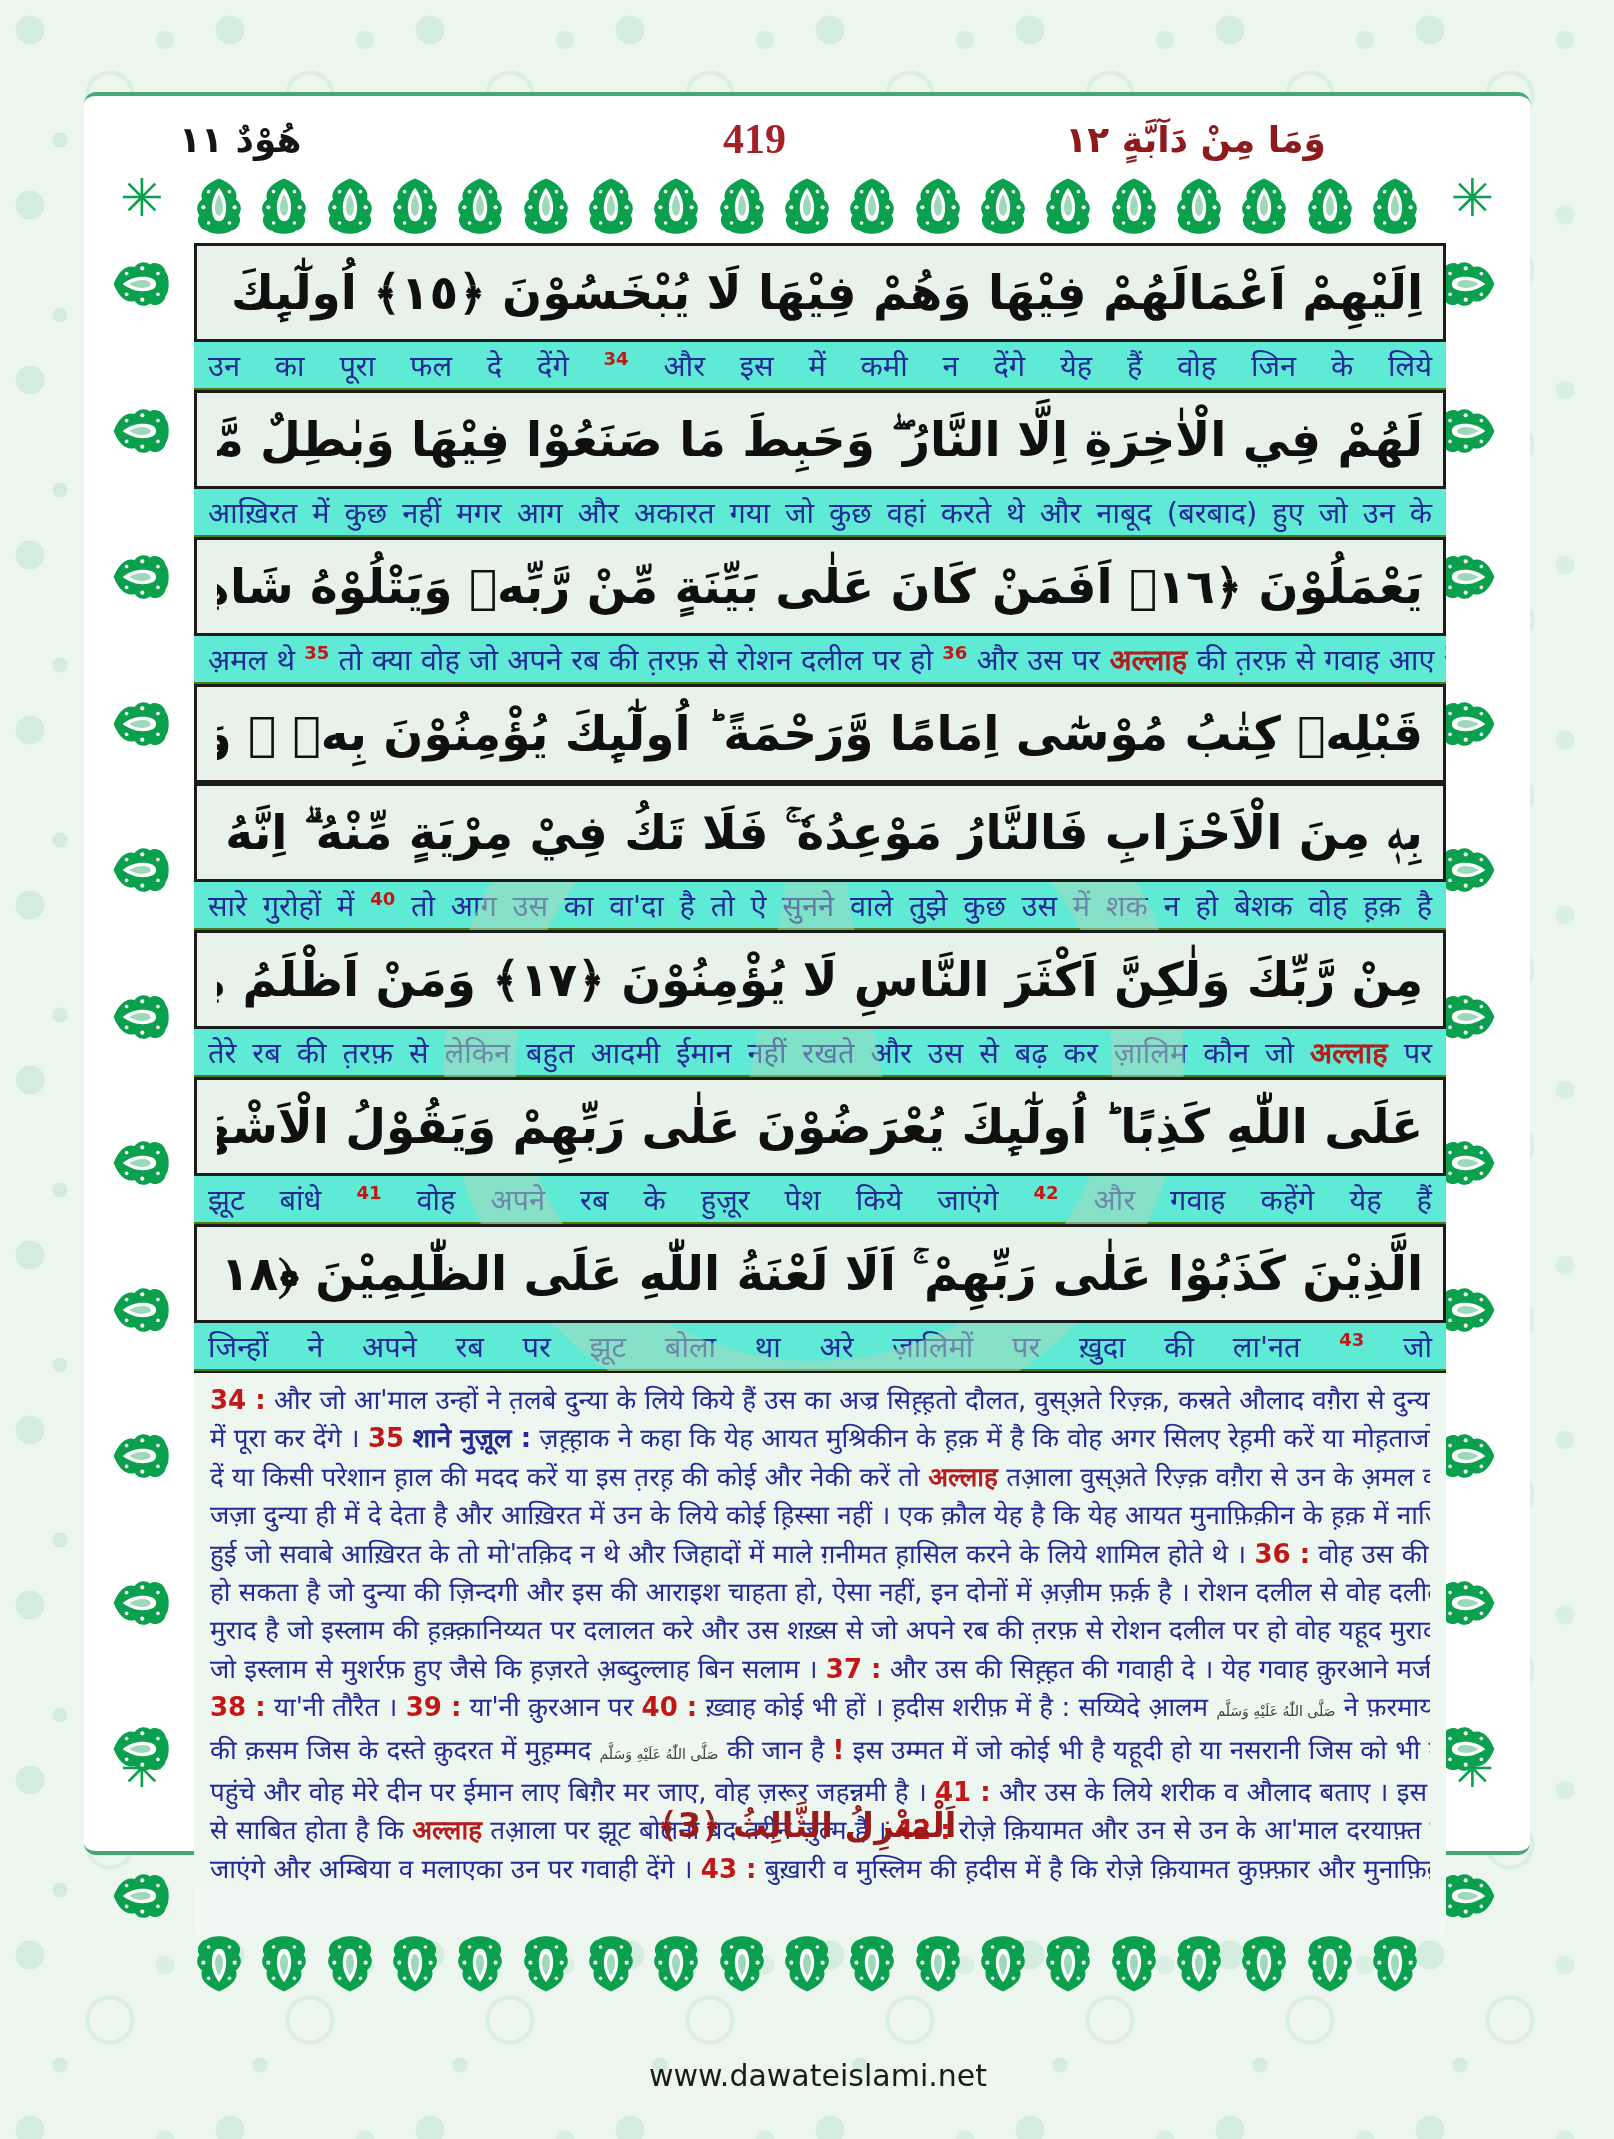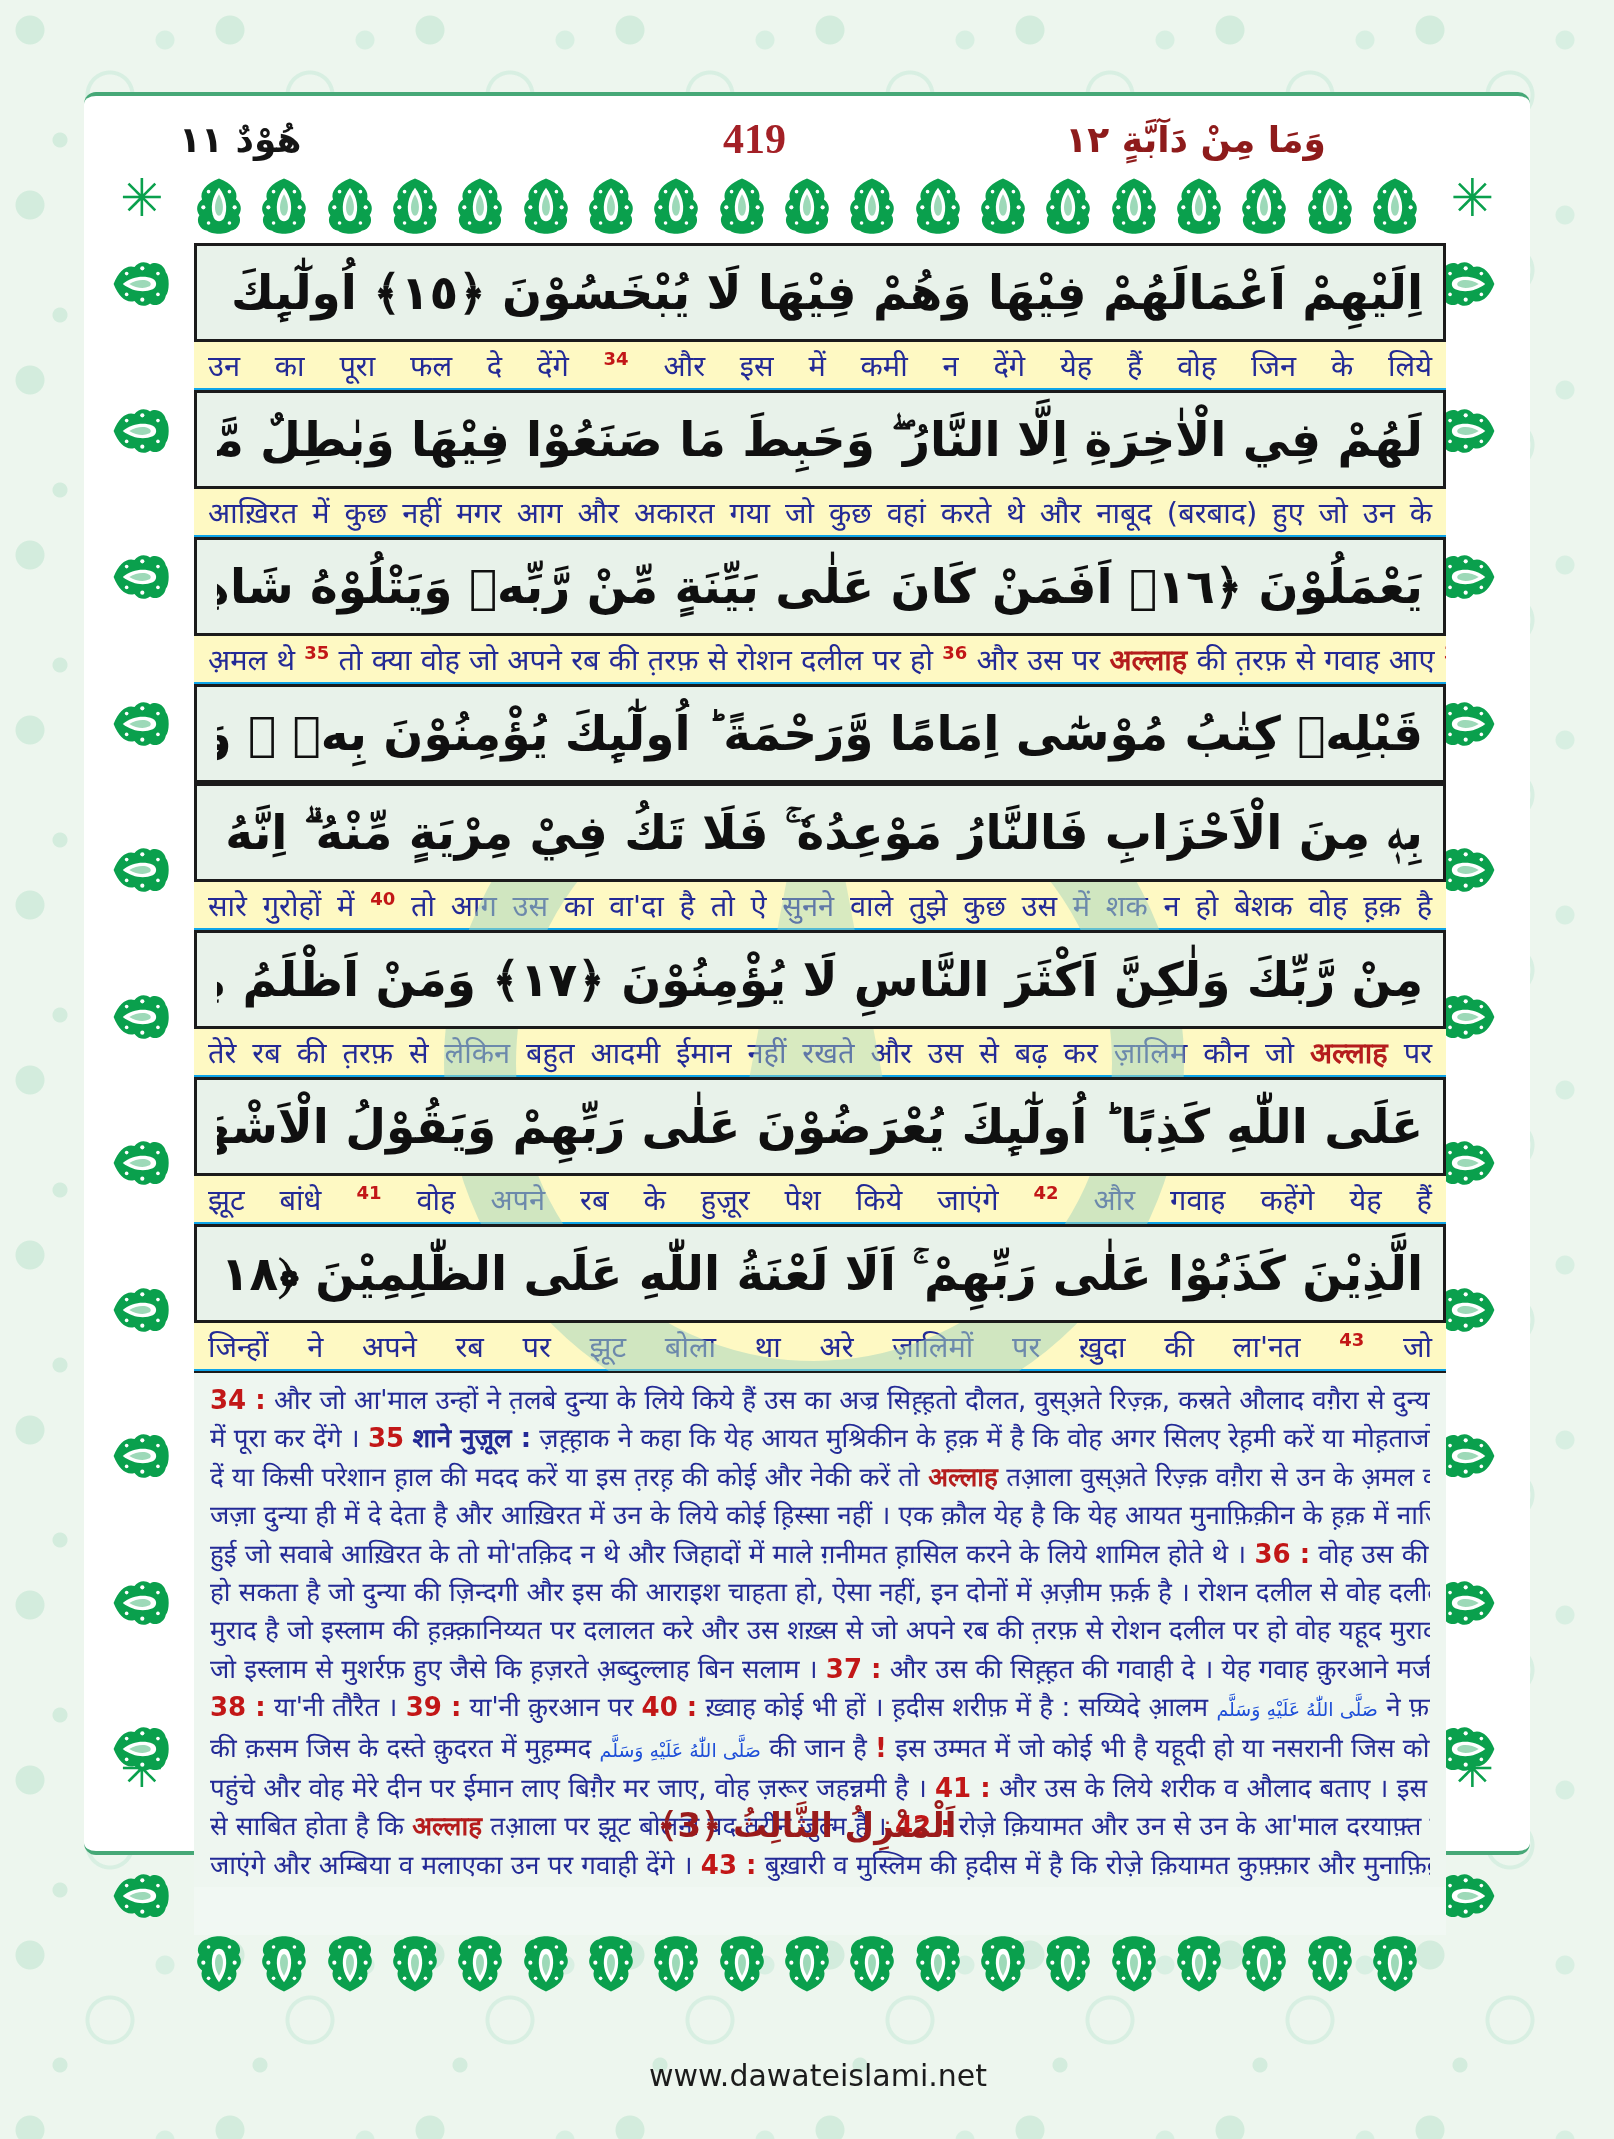--- a/index.html
+++ b/index.html
@@ -57,38 +57,38 @@
     border:3px solid #1b1b1b;background:#e8f2ea;
     display:flex;align-items:center;
     direction:rtl;text-align:justify;
     padding:0 20px;
   }
   .arabic-block .ayah{
     width:100%;font-size:47px;line-height:92px;color:#101010;font-weight:bold;
     text-align:justify;text-align-last:justify;white-space:nowrap;overflow:hidden;
   }
   .hindi-row{
-    height:48px;box-sizing:border-box;border-bottom:2px solid #0ea5e9;
-    background:#fef9c3;padding:2px 14px 0 14px;
+    height:48px;box-sizing:border-box;border-bottom:2px solid #4d7c0f;
+    background:#5eead4;padding:2px 14px 0 14px;
     font-size:29px;line-height:44px;color:#232a96;
     text-align:justify;text-align-last:justify;overflow:hidden;white-space:nowrap;
   }
   .footnotes{
     box-sizing:border-box;border-top:2px solid #1b1b1b;background:#eef6f0;
     padding:8px 16px 0 16px;height:516px;position:relative;
   }
   .fn-line{
     font-size:26px;line-height:38.4px;color:#232a96;
     text-align:justify;text-align-last:justify;white-space:nowrap;overflow:hidden;
   }
   .seg{color:#232a96;}
   .seg.red{color:#c21717;font-weight:bold;}
   .seg.redbold{color:#b51d1d;font-weight:bold;}
   .seg.bold{font-weight:bold;}
-  .seg.ar{font-size:19px;color:#1d4ed8;direction:rtl;unicode-bidi:embed;margin-top:14px;}
+  .seg.ar{font-size:14px;color:#404040;direction:rtl;unicode-bidi:embed;margin-top:14px;}
   sup.fnref{color:#c21717;font-size:18px;font-weight:bold;line-height:0;}
   .manzil{
     position:absolute;bottom:6px;left:0;right:0;text-align:center;
     font-size:34px;font-weight:bold;color:#9b1b1b;direction:rtl;
   }
   .site{
     position:absolute;top:2058px;left:0;width:1614px;text-align:center;
     font-size:30px;color:#1c1c1c;padding-left:11px;
   }
   svg.defs{position:absolute;width:0;height:0;}

